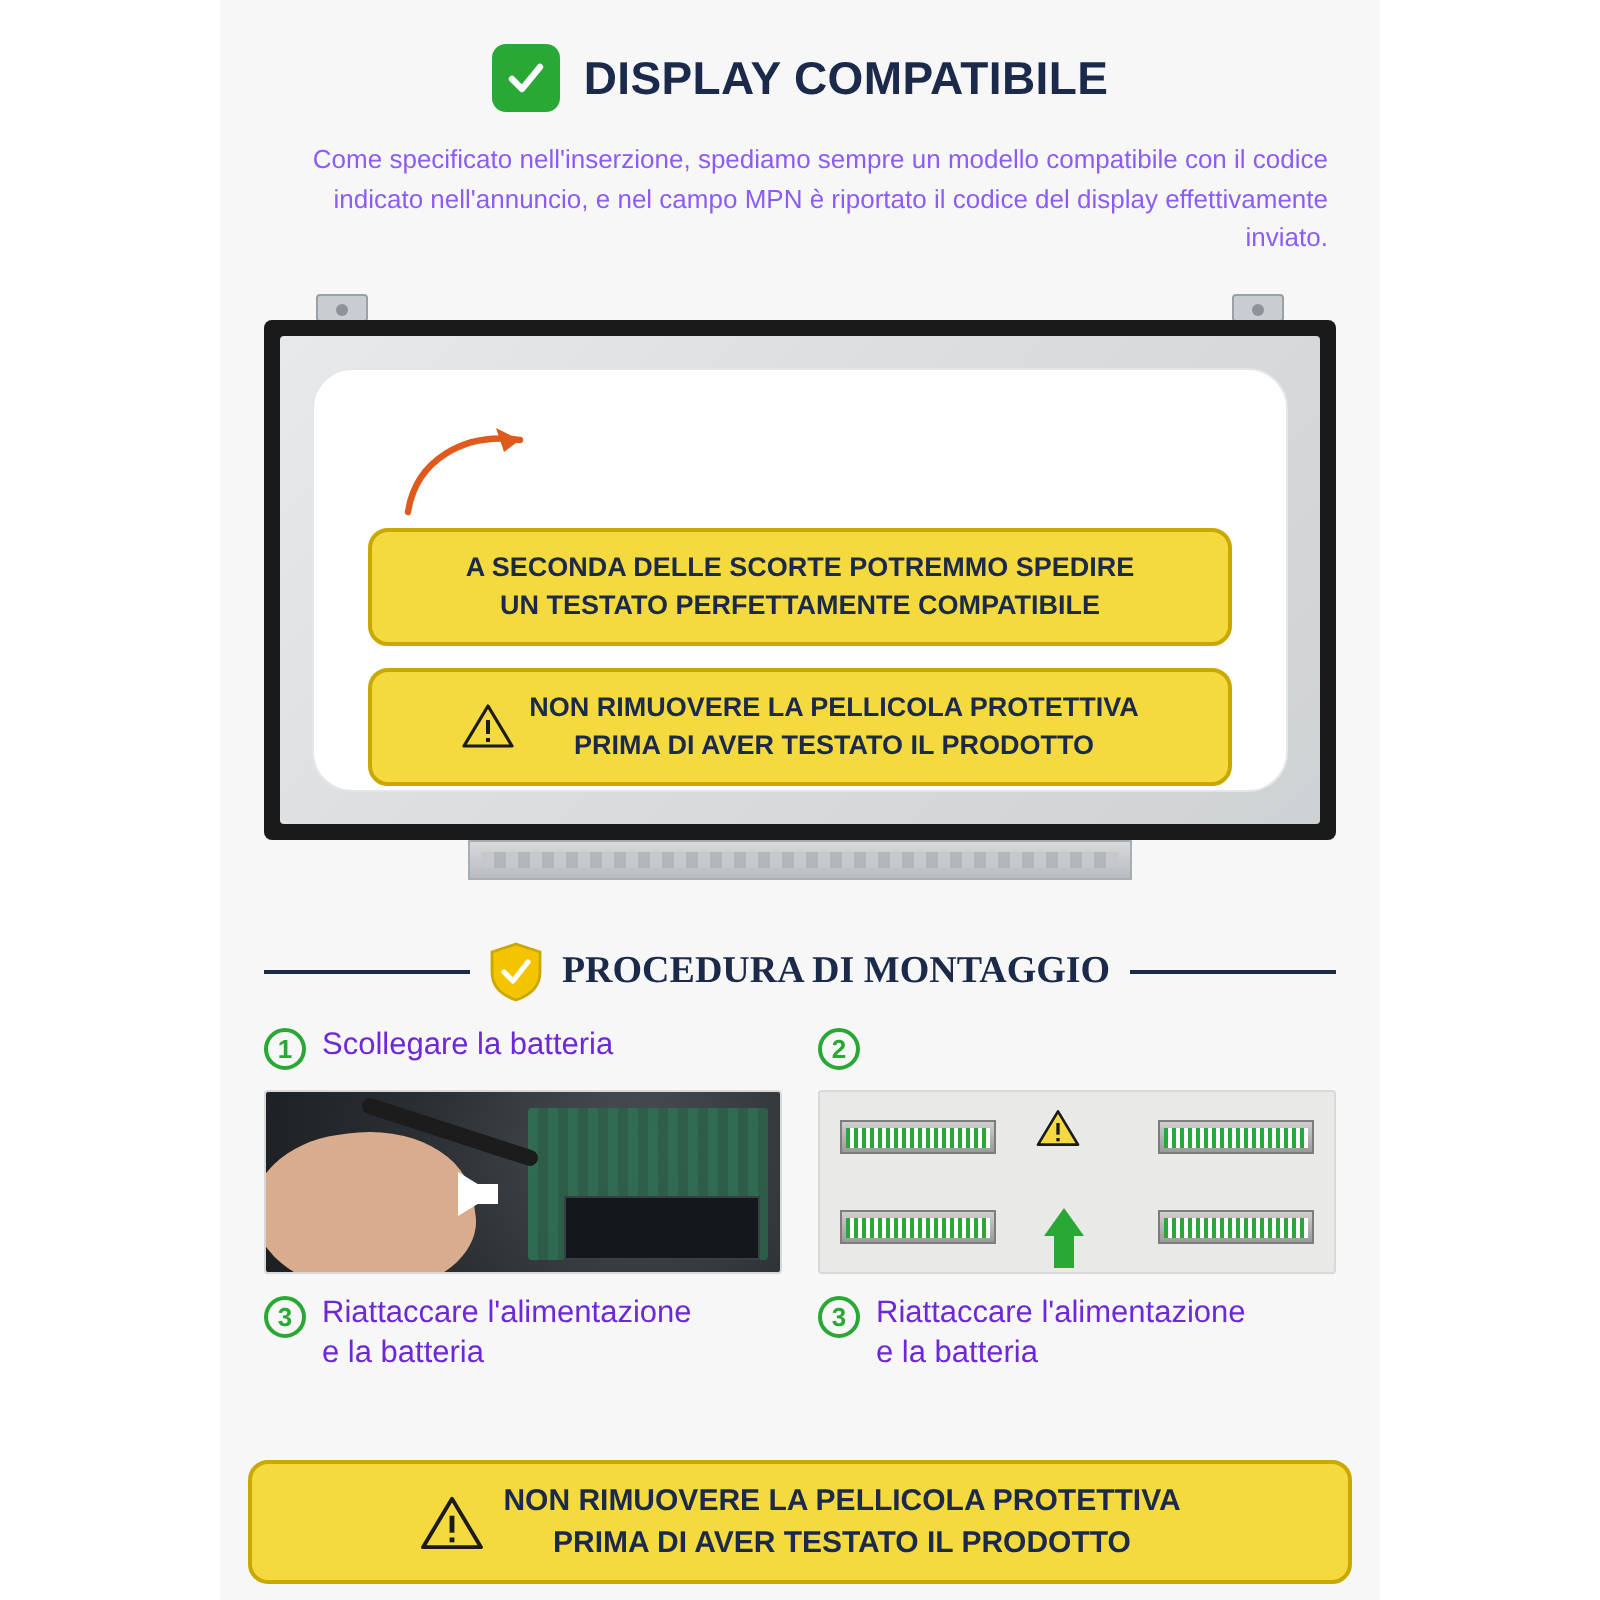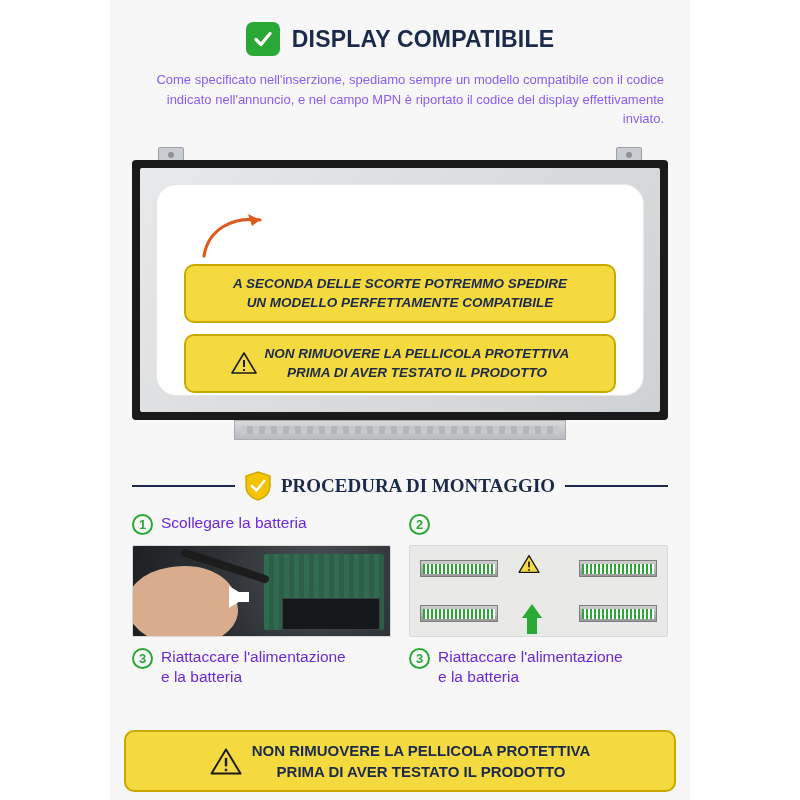--- a/index.html
+++ b/index.html
@@ -148,21 +148,20 @@
     background: #f4d93f;
     border: 2px solid #c9a900;
     border-radius: 10px;
     text-align: center;
     color: #1b2a4a;
     font-weight: bold;
     font-size: 13.5px;
     line-height: 1.45;
     padding: 8px 6px;
     box-sizing: border-box;
-    font-style: italic;
   }
   .banner.one { top: 96px; }
   .banner.two { top: 166px; display: flex; align-items: center; justify-content: center; gap: 8px; }
   .banner-text { text-align: center; }
 
   .warn-tri { flex: none; }
 
   .stand {
     position: absolute;
     left: 110px;
@@ -388,21 +387,21 @@
         <div class="screen">
           <div class="inner-white"></div>
 
           <svg class="arrow-curve" viewBox="0 0 70 48">
             <path d="M6 46 C 10 20, 34 6, 62 10" fill="none" stroke="#e05a1e" stroke-width="3.2" stroke-linecap="round"></path>
             <path d="M62 10 L50 4 L54 16 Z" fill="#e05a1e"></path>
           </svg>
 
           <div class="banner one">
             <div>A SECONDA DELLE SCORTE POTREMMO SPEDIRE</div>
-            <div>UN MODELLO PERFETTAMENTE COMPATIBILE</div>
+            <div>UN TESTATO PERFETTAMENTE COMPATIBILE</div>
           </div>
 
           <div class="banner two">
             <svg class="warn-tri" width="26" height="24" viewBox="0 0 26 24">
               <path d="M13 2 L25 22 L1 22 Z" fill="#f4d93f" stroke="#1b1b1b" stroke-width="1.6" stroke-linejoin="round"></path>
               <rect x="12" y="9" width="2" height="7" fill="#1b1b1b"></rect>
               <rect x="12" y="18" width="2" height="2" fill="#1b1b1b"></rect>
             </svg>
             <div class="banner-text">
               <div>NON RIMUOVERE LA PELLICOLA PROTETTIVA</div>

